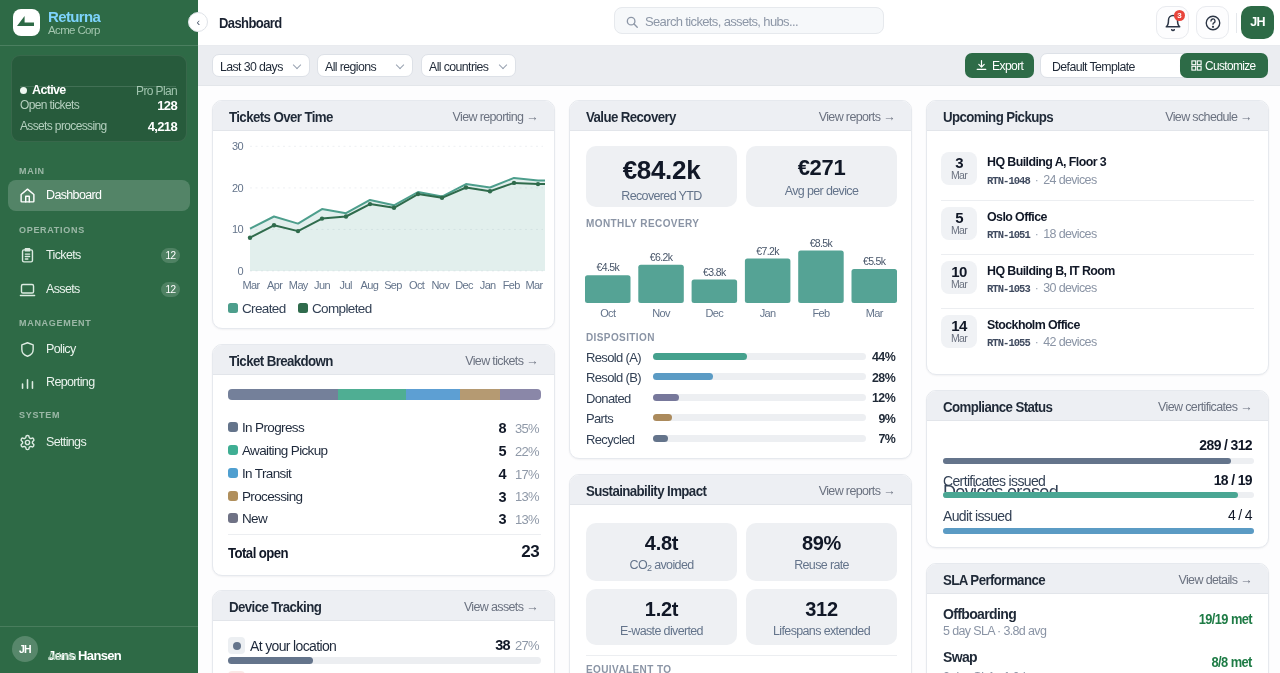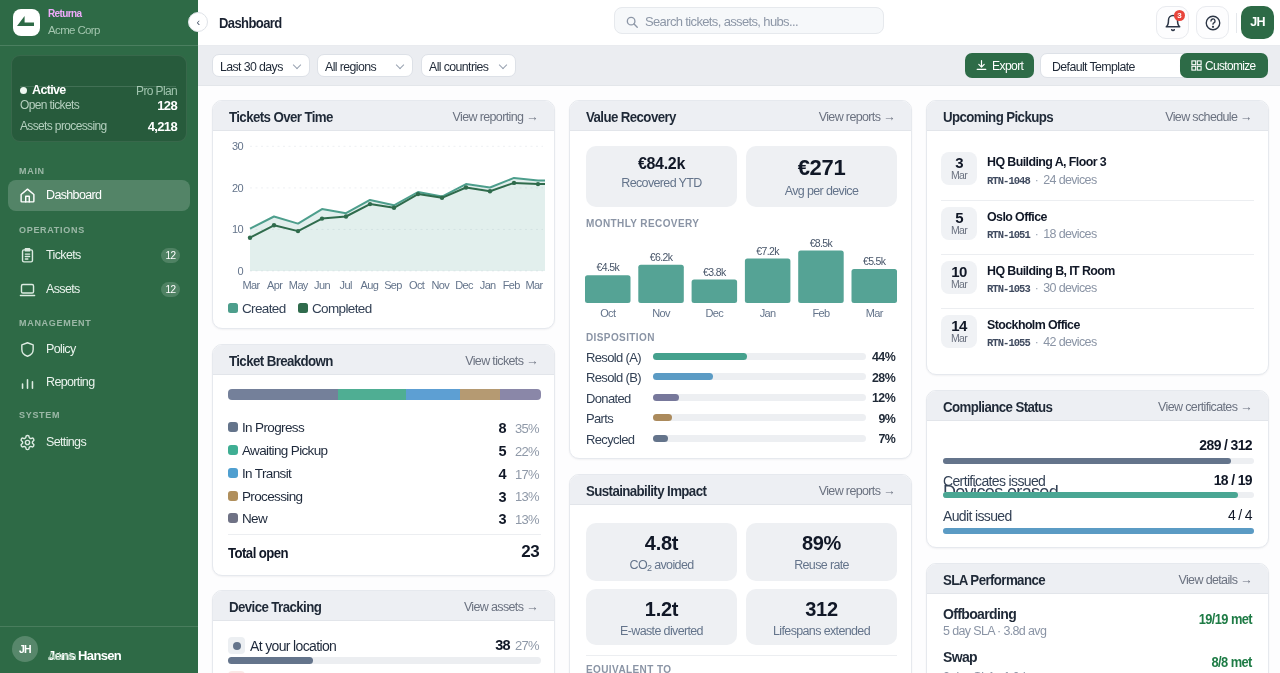--- a/index.html
+++ b/index.html
@@ -5,21 +5,21 @@
 * { margin:0; padding:0; box-sizing:border-box; }
 html,body { width:1280px; height:673px; overflow:hidden; font-family:"Liberation Sans", sans-serif; background:#fdfdfe; letter-spacing:-0.04em; }
 #app { position:relative; width:1280px; height:673px; }
 .abs { position:absolute; }
 
 
 #sidebar { position:absolute; left:0; top:0; width:198px; height:673px; background:#2e6a46; }
 #sb-head { position:absolute; left:0; top:0; width:198px; height:46px; border-bottom:1px solid rgba(255,255,255,0.14); }
 #logo { position:absolute; left:13px; top:9px; width:27px; height:27px; background:#fff; border-radius:8px; }
 
-.sb-title { position:absolute; left:48px; top:8px; font-size:10px; font-weight:700; color:#f0abfc; }
+.sb-title { position:absolute; left:48px; top:8px; font-size:15px; font-weight:700; color:#7dd3fc; }
 .sb-sub { position:absolute; left:48px; top:24px; font-size:11.5px; color:#a3c6af; }
 
 #status-card { position:absolute; left:11px; top:55px; width:176px; height:87px; background:rgba(0,0,0,0.14); border:1px solid rgba(255,255,255,0.08); border-radius:9px; }
 .sc-row1 { position:absolute; left:8px; right:9px; top:26px; height:18px; }
 .sc-dot { position:absolute; left:0; top:5px; width:7px; height:7px; border-radius:50%; background:#eef7f1; }
 .sc-active { position:absolute; left:12px; top:1px; font-size:12.5px; font-weight:700; color:#fff; }
 .sc-plan { position:absolute; right:0; top:2px; font-size:12px; color:#9fc3ad; }
 .sc-div { position:absolute; left:8px; right:10px; top:30px; height:1px; background:rgba(255,255,255,0.13); }
 .sc-line { position:absolute; left:8px; right:9px; height:16px; }
 .sc-label { position:absolute; left:0; top:1px; font-size:12px; color:#b4cfbe; }
@@ -361,21 +361,21 @@
   <div class="abs" style="left:15px;top:80px;width:17px;height:17px;background:#fae8e6;border-radius:4px;"></div>
 
 </div>
 
 <div class="card" id="card-vr" style="left:569px; top:100px; height:359px;">
   <div class="card-hd">
         <span class="t">Value Recovery</span>
         <span class="lnk">View reports →</span>
       </div>
   <div class="stat-box" style="left:16px;top:45px;width:151px;height:61px;">
-    <div class="sv" style="font-size:16px;">€84.2k</div>
+    <div class="sv" style="font-size:26px;">€84.2k</div>
         <div class="sl">Recovered YTD</div>
   </div>
   <div class="stat-box" style="left:176px;top:45px;width:151px;height:61px;">
     <div class="sv" style="font-size:22px;">€271</div>
         <div class="sl">Avg per device</div>
   </div>
   <div class="mini-hd" style="left:16px;top:117px;">MONTHLY RECOVERY</div>
   <svg width="343" height="90" viewBox="0 0 343 90" style="position:absolute;left:0;top:132px;" font-family="Liberation Sans, sans-serif">
     <g fill="#55a395">
       <rect x="15.0" y="42.2" width="45.5" height="27.8" rx="2.5"></rect>

